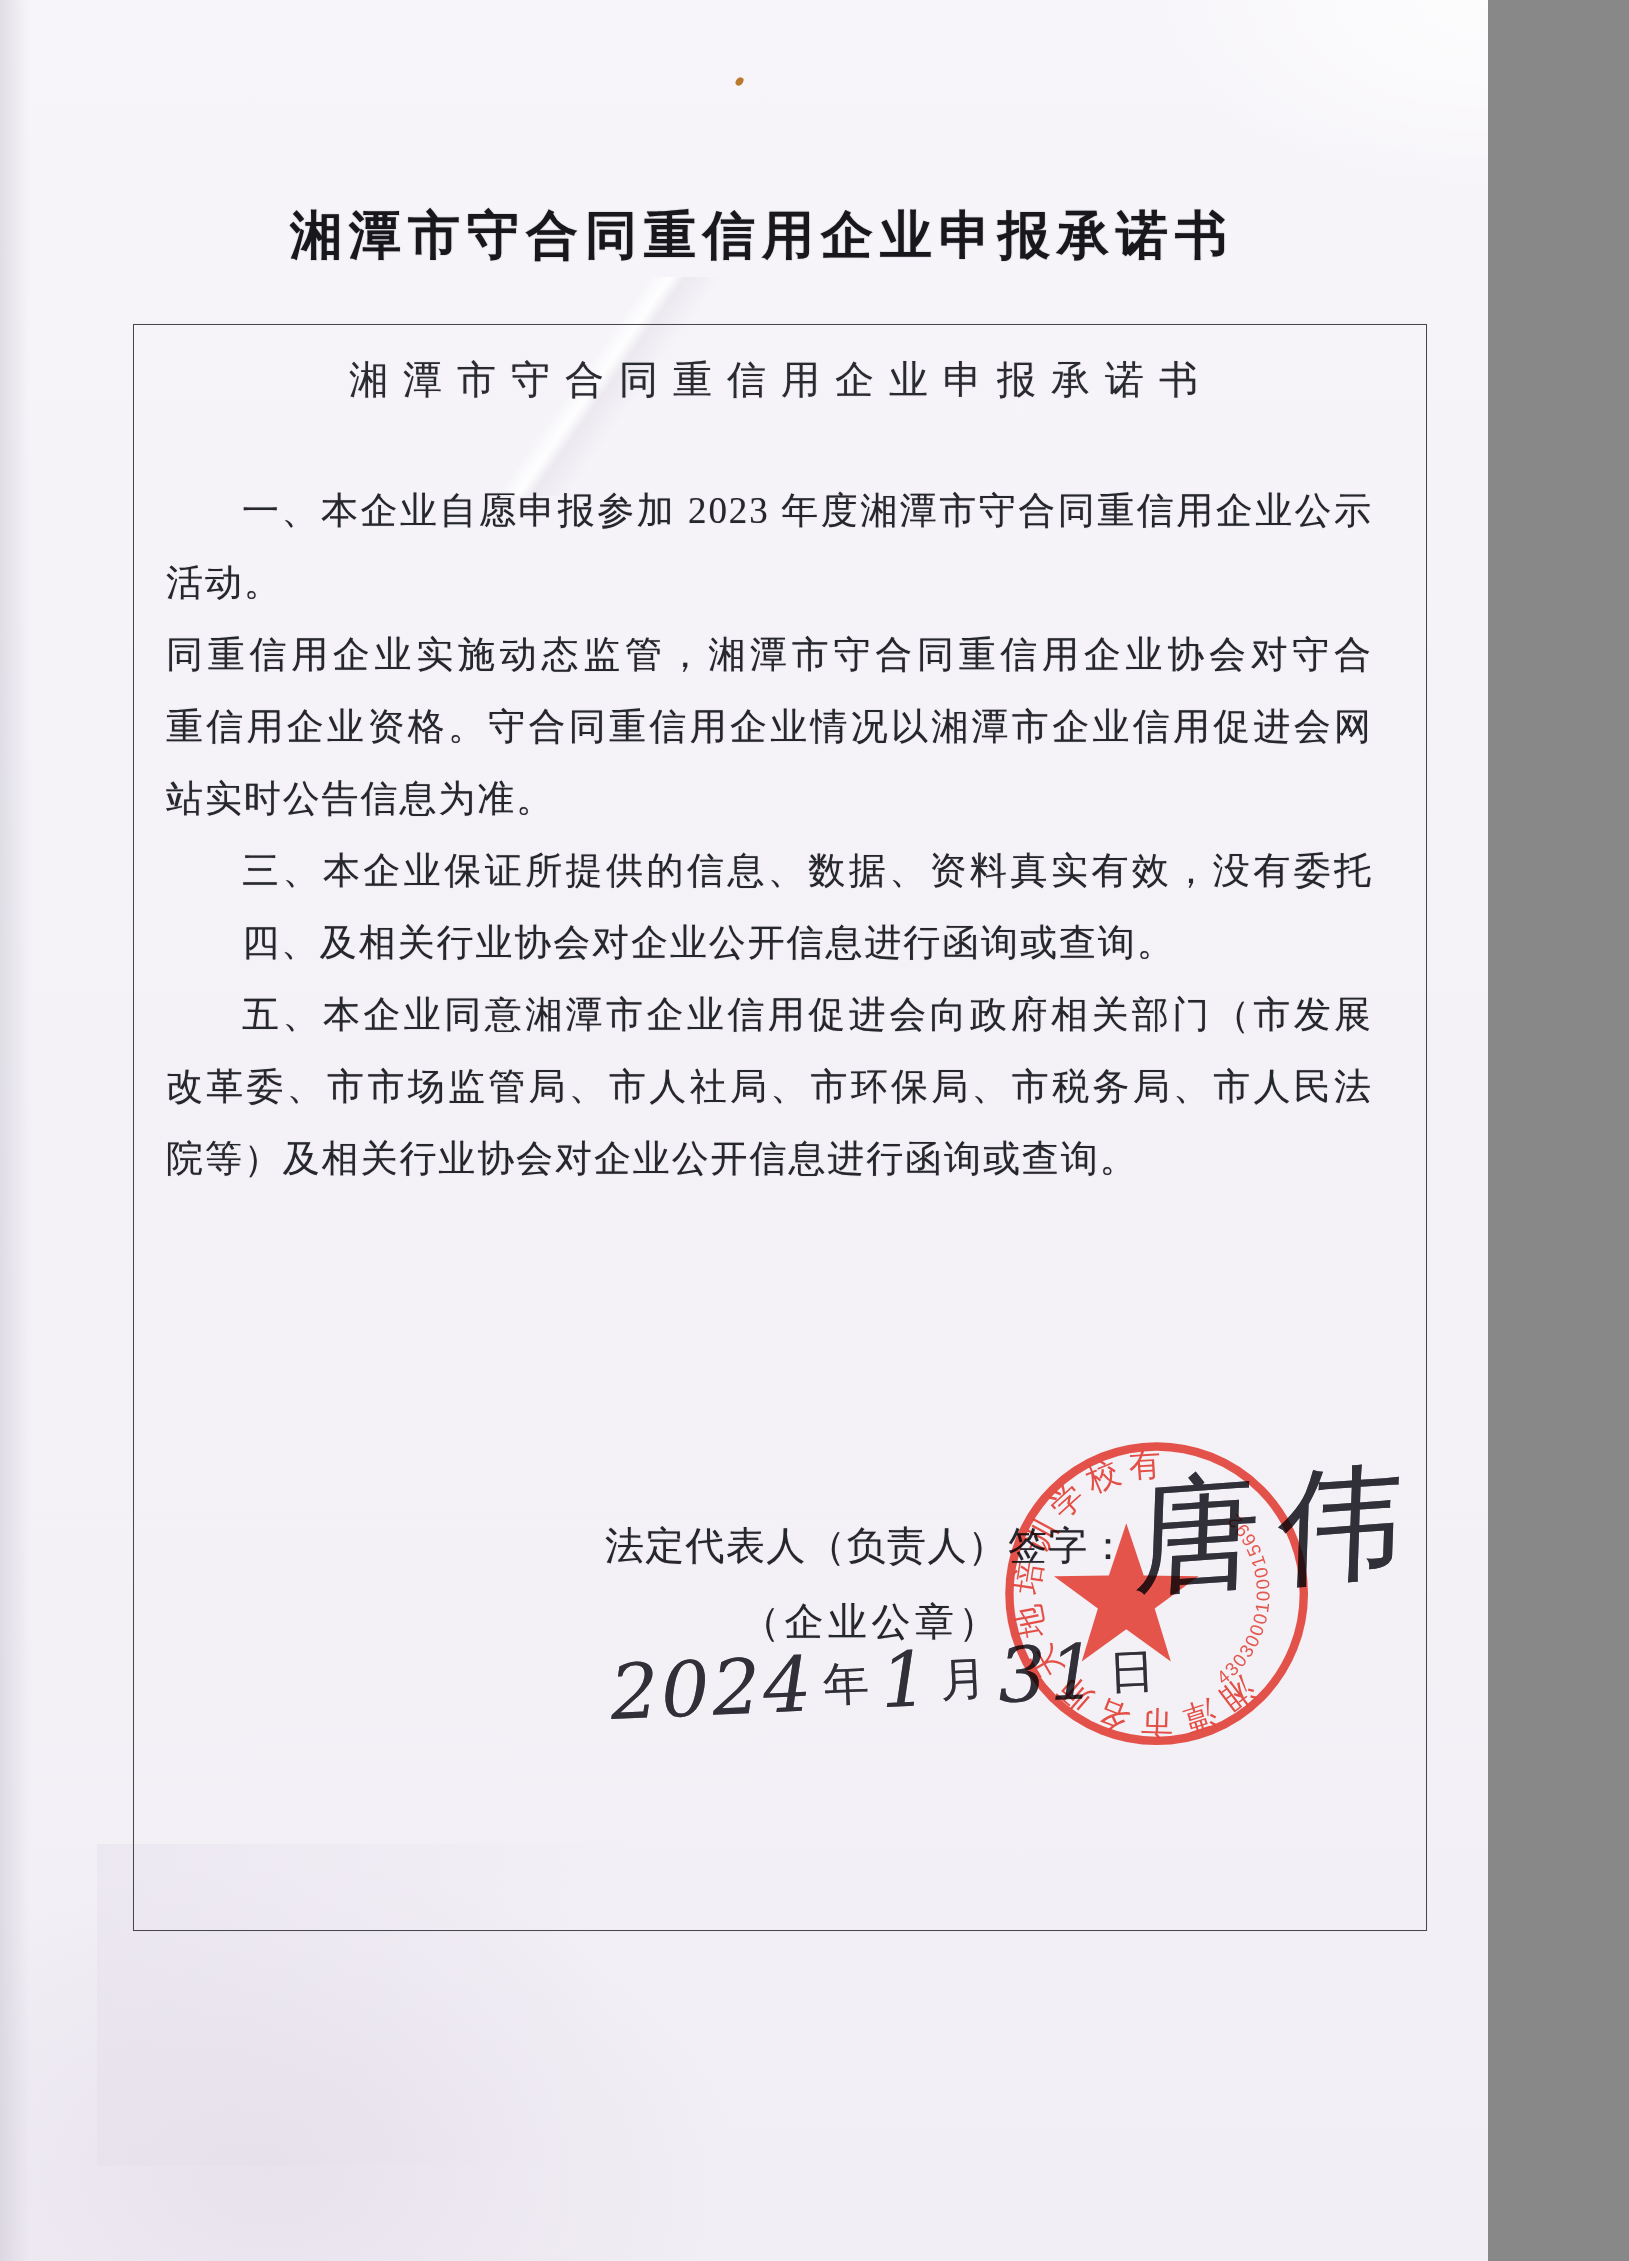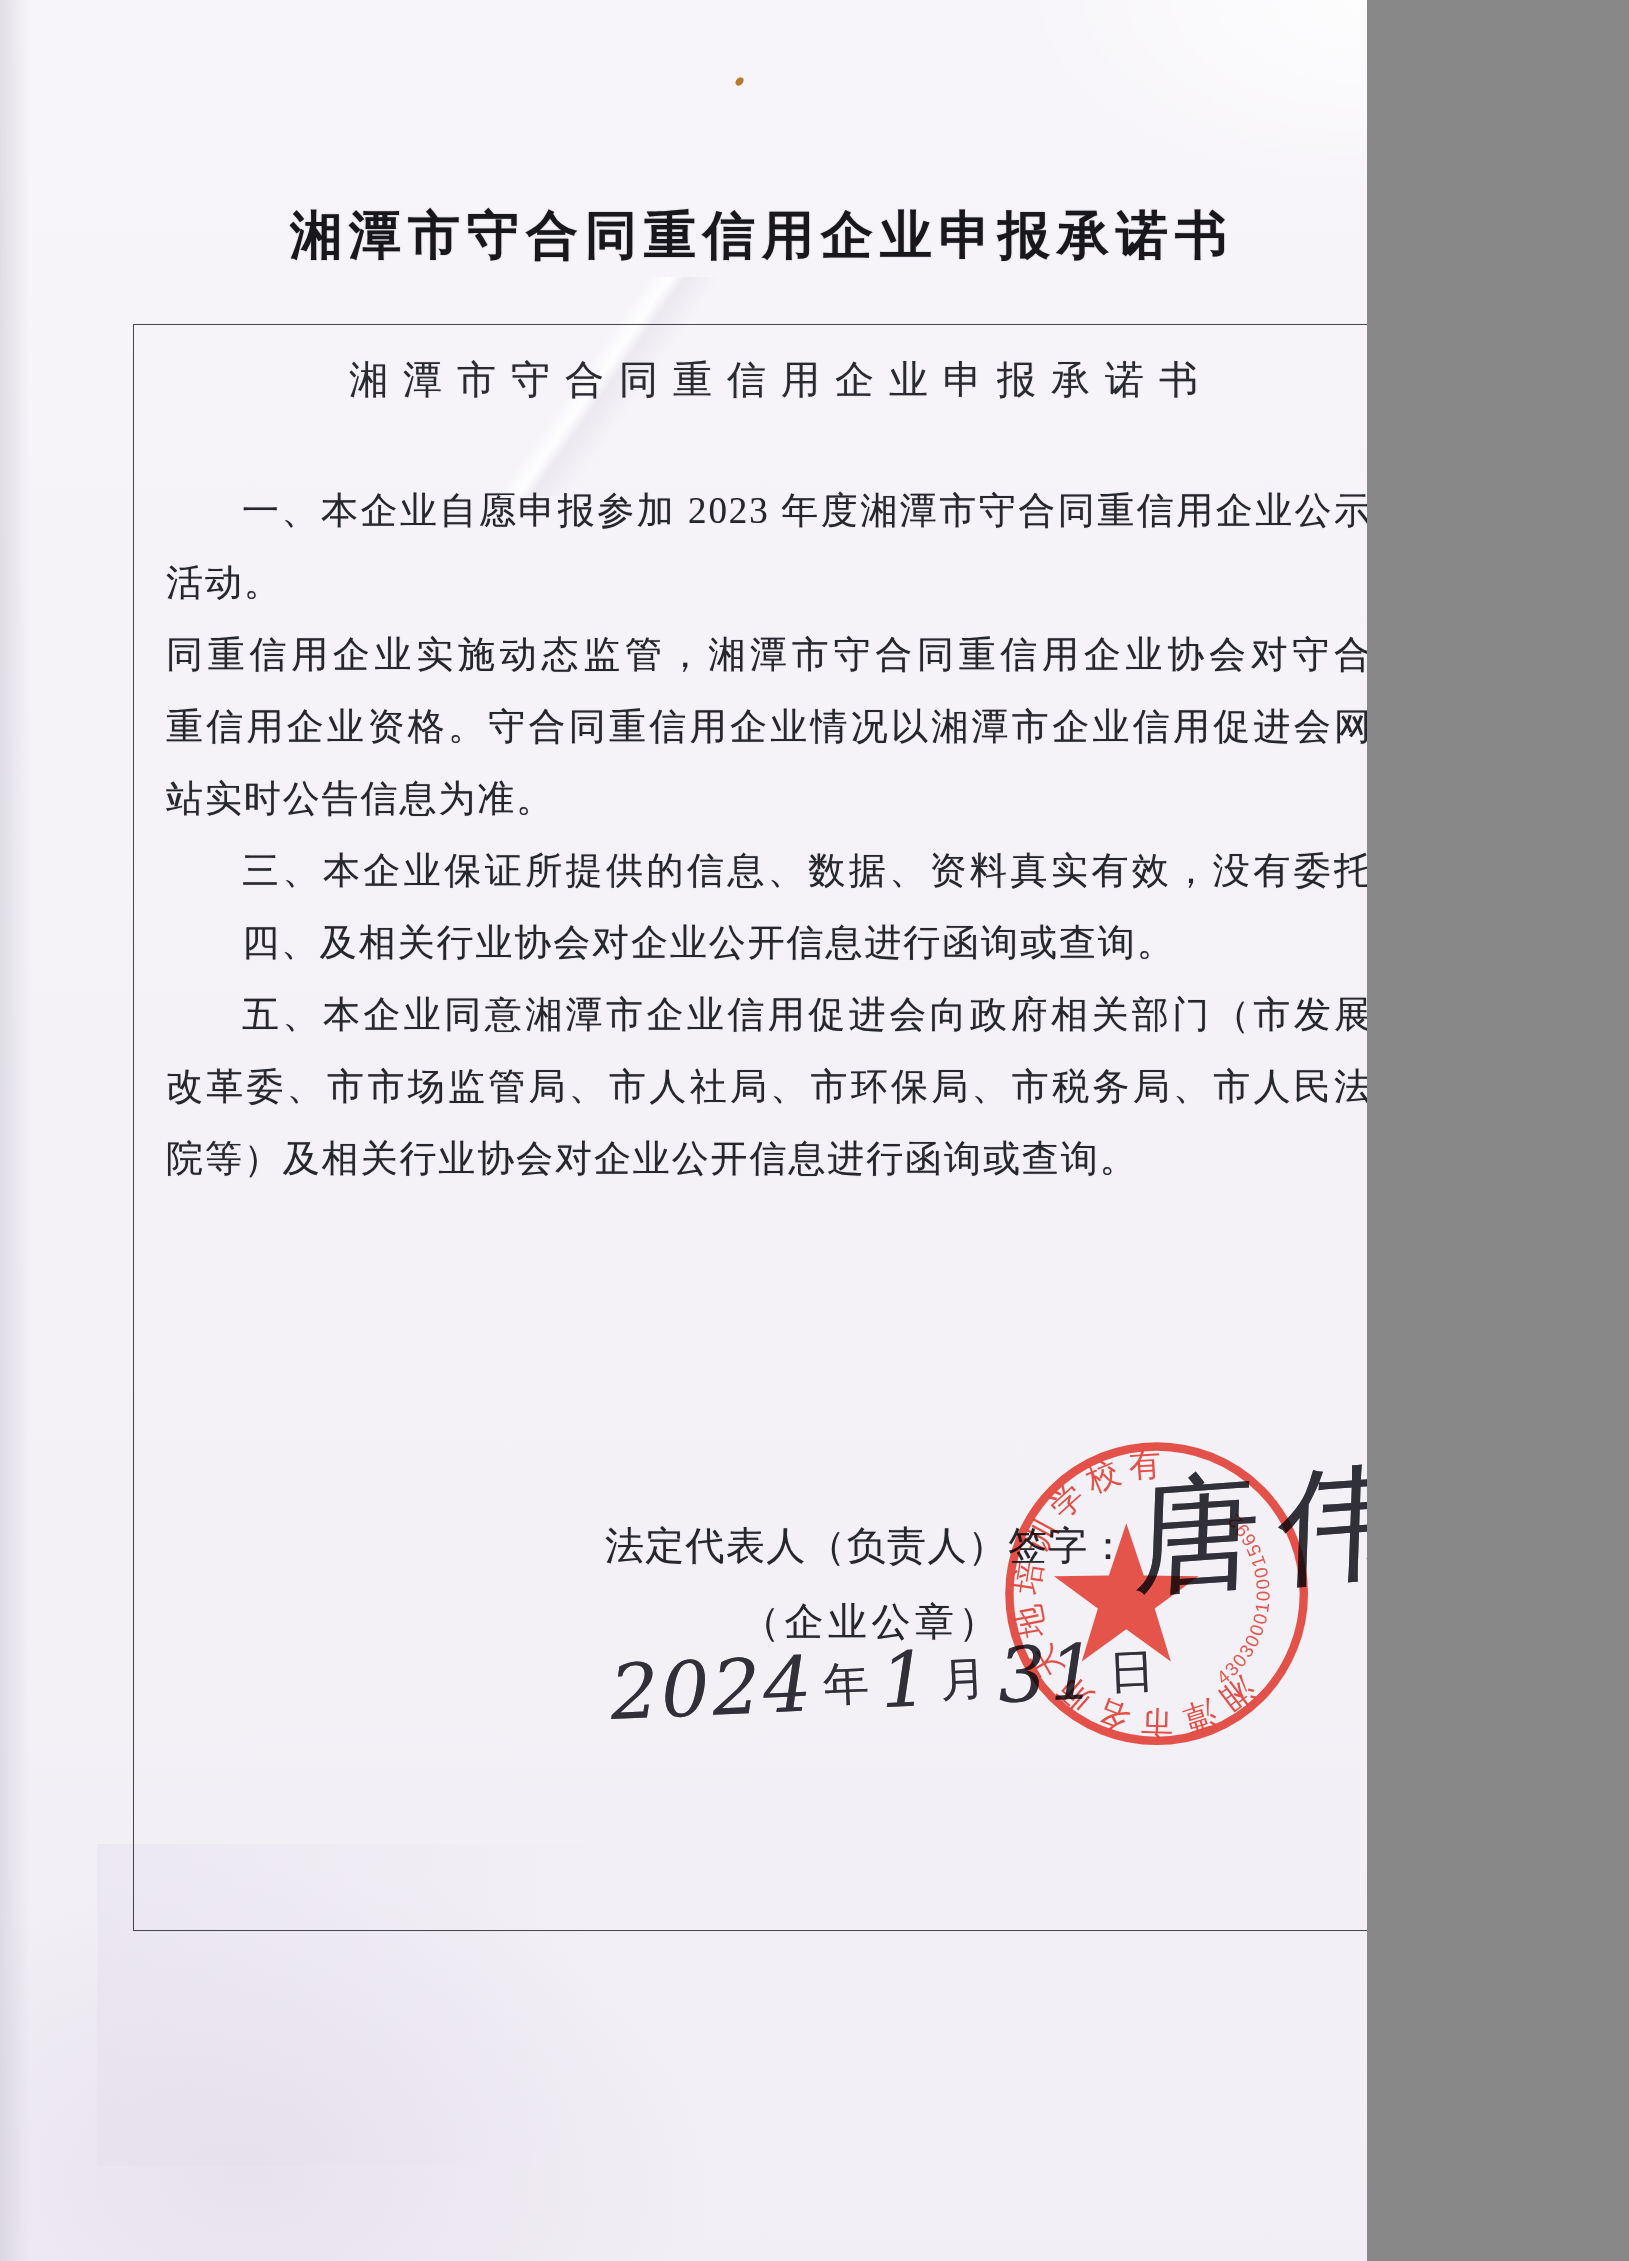--- a/index.html
+++ b/index.html
@@ -1,18 +1,18 @@
 <!DOCTYPE html>
 <html style="font-size:10.3px"><head>
 <meta charset="utf-8">
 <style>
   html,body{margin:0;padding:0;background:#888;}
   #page{
     position:relative;
-    width:1367px;height:2261px;
+    width:1488px;height:2261px;
     background:
       radial-gradient(774px 516px at 18% 96%, rgba(205,198,214,.30), rgba(205,198,214,0) 60%),
       radial-gradient(580px 322px at 100% 0%, rgba(255,255,255,.8), rgba(255,255,255,0) 60%),
       linear-gradient(90deg, rgba(168,165,180,.28) 0px, rgba(168,165,180,0) 30px),
       linear-gradient(180deg, #f7f5f9 0%, #f4f2f7 45%, #f2eef5 100%);
     overflow:hidden;
     font-family:"Liberation Serif","DejaVu Serif",serif;
     color:#232329;
   }
   .crease{

